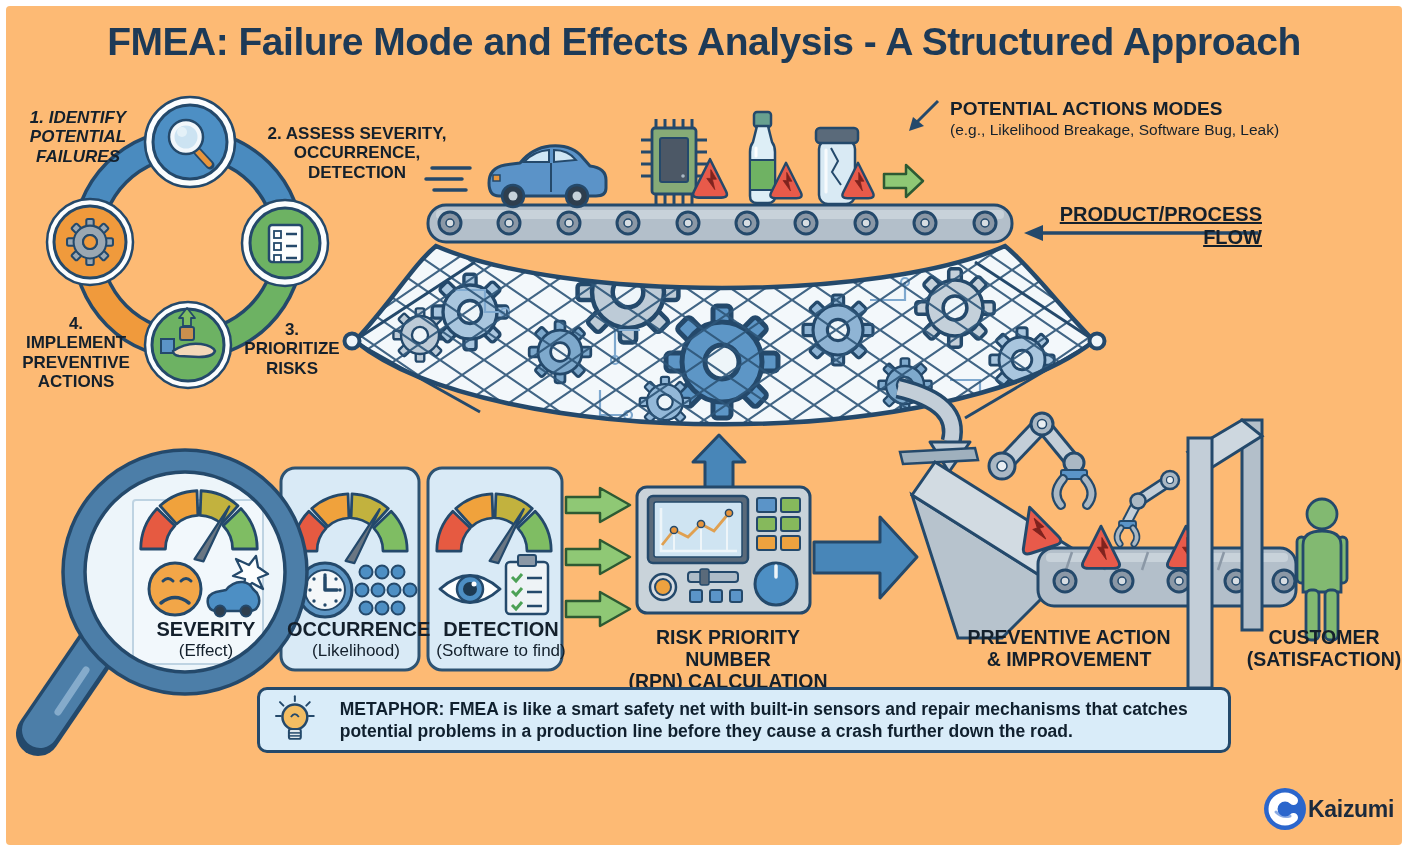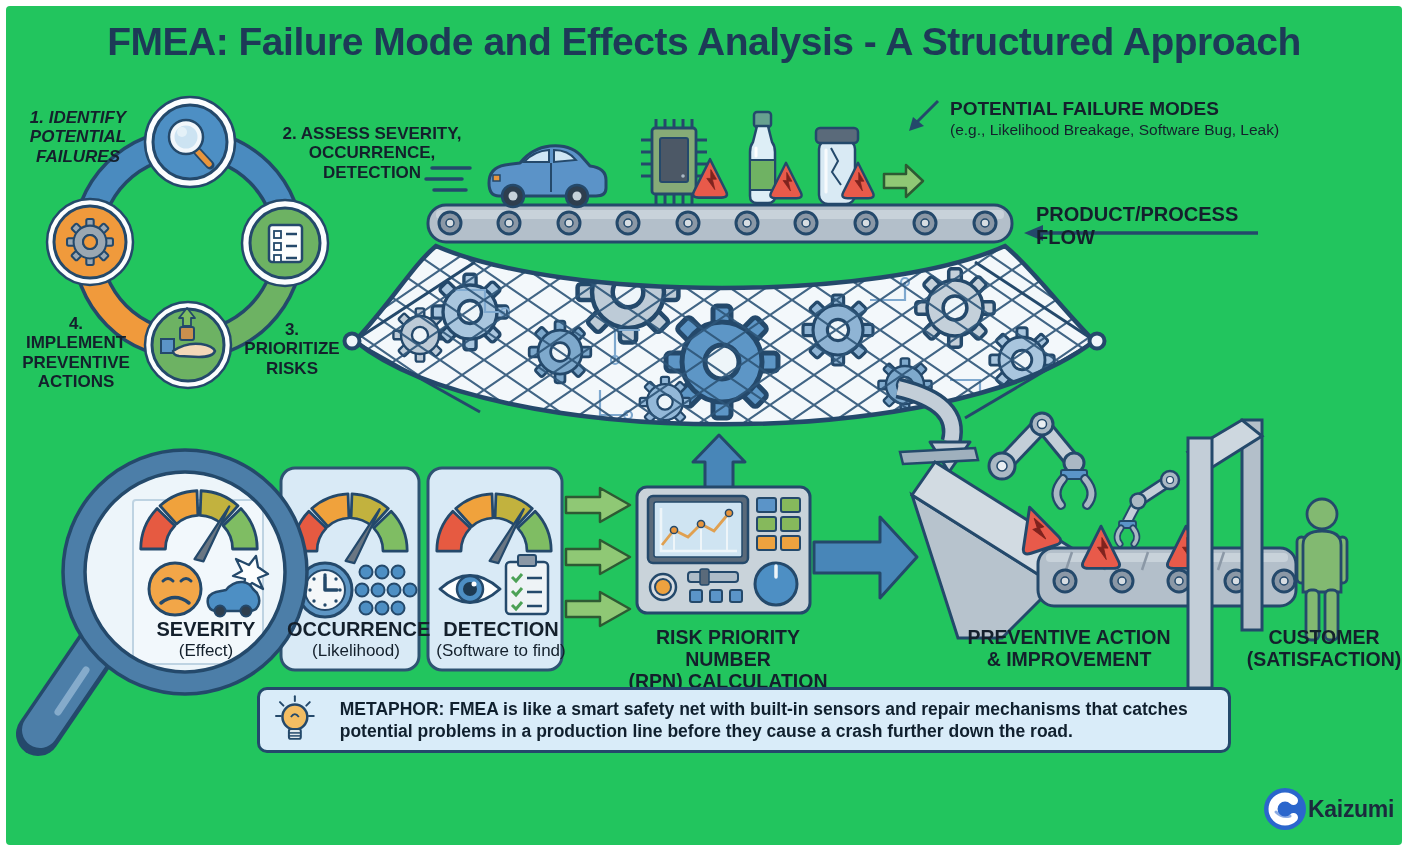--- a/index.html
+++ b/index.html
@@ -1,28 +1,28 @@
 <!DOCTYPE html>
 <html><head>
 <meta charset="utf-8">
 <style>
   html,body{margin:0;padding:0;background:#ffffff;}
   #stage{position:relative;width:1408px;height:851px;background:#ffffff;overflow:hidden;
          font-family:"Liberation Sans",sans-serif;}
-  #canvas{position:absolute;left:6px;top:6px;right:6px;bottom:6px;background:#22c55e;border-radius:4px;}
+  #canvas{position:absolute;left:6px;top:6px;right:6px;bottom:6px;background:#fdba74;border-radius:4px;}
   svg{display:block;}
   #scene{position:absolute;left:-6px;top:-6px;width:1408px;height:851px;}
   .lbl{position:absolute;font-weight:bold;color:#14202c;text-align:center;
        white-space:pre-line;line-height:1.14;letter-spacing:0;}
   .title{position:absolute;left:0;top:14px;width:1396px;text-align:center;font-weight:bold;
          font-size:39px;color:#1d3a57;letter-spacing:-0.5px;}
   .s17{font-size:17px;}
   .s19{font-size:19px;}
   .left{text-align:left;}
-  .right{text-align:left;}
+  .right{text-align:right;text-decoration:underline;}
   .sub{font-weight:normal;font-size:15.5px;}
   .factor{position:absolute;text-align:center;color:#14202c;}
   .f-title{font-weight:bold;font-size:20px;display:block;}
   .f-sub{font-weight:normal;font-size:17px;display:block;}
   .metaphor-box{position:absolute;left:251px;top:681px;width:940px;height:60px;
       background:#d9ecf9;border:3px solid #24496b;border-radius:10px;
       display:flex;align-items:center;gap:24px;padding:0 14px;justify-content:flex-end;}
   .metaphor-text{font-weight:bold;font-size:17.5px;color:#10202e;line-height:1.28;width:880px;}
   .brand{position:absolute;left:1256px;top:780px;display:flex;align-items:center;gap:0;}
   .brand-name{font-weight:bold;font-size:23px;color:#1b2a3d;letter-spacing:-0.3px;}
@@ -453,32 +453,32 @@
       <rect x="1325" y="590" width="13" height="50" rx="5"></rect>
     </g>
   </g>
 </svg>
 
 <div class="title">FMEA: Failure Mode and Effects Analysis - A Structured Approach</div>
 
 <div class="lbl s17" style="left:8px;top:102px;width:128px;font-style:italic;">1. IDENTIFY
 POTENTIAL
 FAILURES</div>
-<div class="lbl s17" style="left:256px;top:118px;width:190px;margin-left:15px;">2. ASSESS SEVERITY,
+<div class="lbl s17" style="left:256px;top:118px;width:190px;">2. ASSESS SEVERITY,
 OCCURRENCE,
 DETECTION</div>
 <div class="lbl s17" style="left:228px;top:314px;width:116px;">3.
 PRIORITIZE
 RISKS</div>
 <div class="lbl s17" style="left:6px;top:308px;width:128px;">4.
 IMPLEMENT
 PREVENTIVE
 ACTIONS</div>
 
-<div class="lbl s19 left" style="left:944px;top:92px;width:340px;">POTENTIAL FAILURE MODES</div>
+<div class="lbl s19 left" style="left:944px;top:92px;width:340px;">POTENTIAL ACTIONS MODES</div>
 <div class="lbl sub left" style="left:944px;top:115px;width:340px;">(e.g., Likelihood Breakage, Software Bug, Leak)</div>
 <div class="lbl right" style="left:1030px;top:197px;width:226px;font-size:20px;">PRODUCT/PROCESS FLOW</div>
 
 <div class="factor" style="left:130px;top:612px;width:140px;">
   <span class="f-title">SEVERITY</span>
   <span class="f-sub">(Effect)</span>
 </div>
 <div class="factor" style="left:281px;top:612px;width:138px;">
   <span class="f-title">OCCURRENCE</span>
   <span class="f-sub">(Likelihood)</span>

